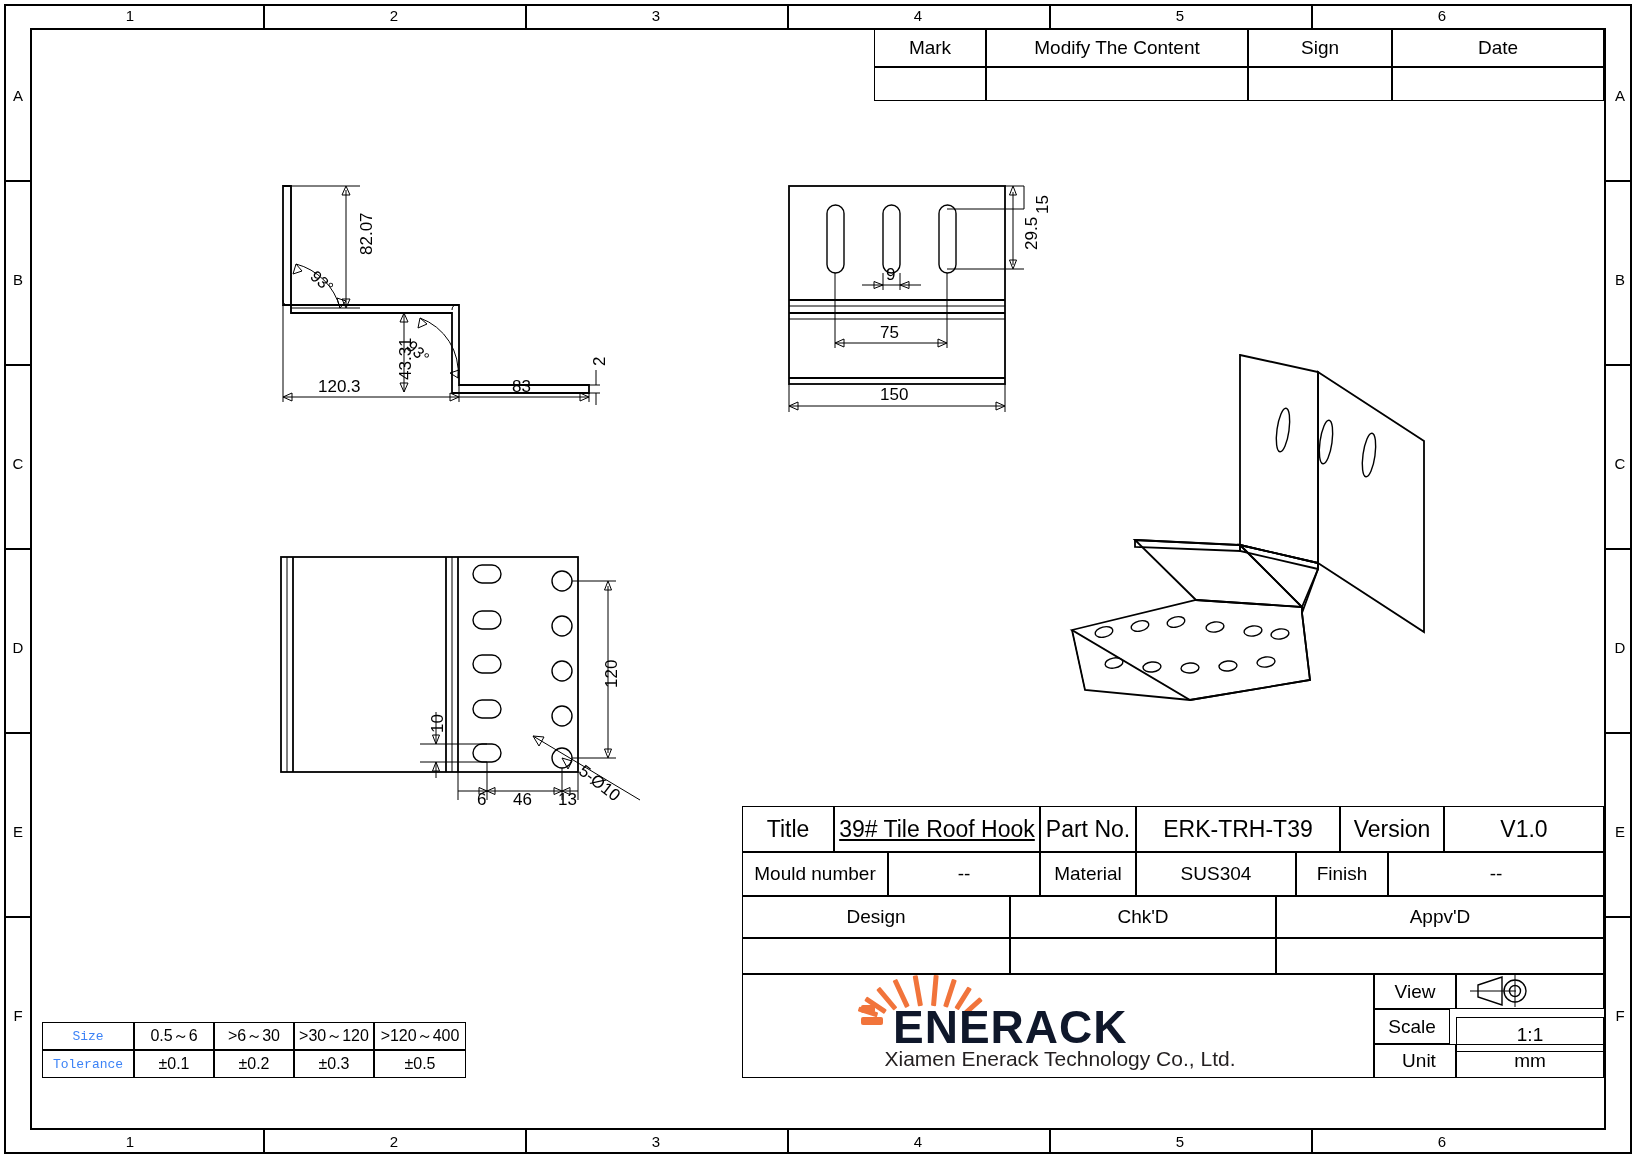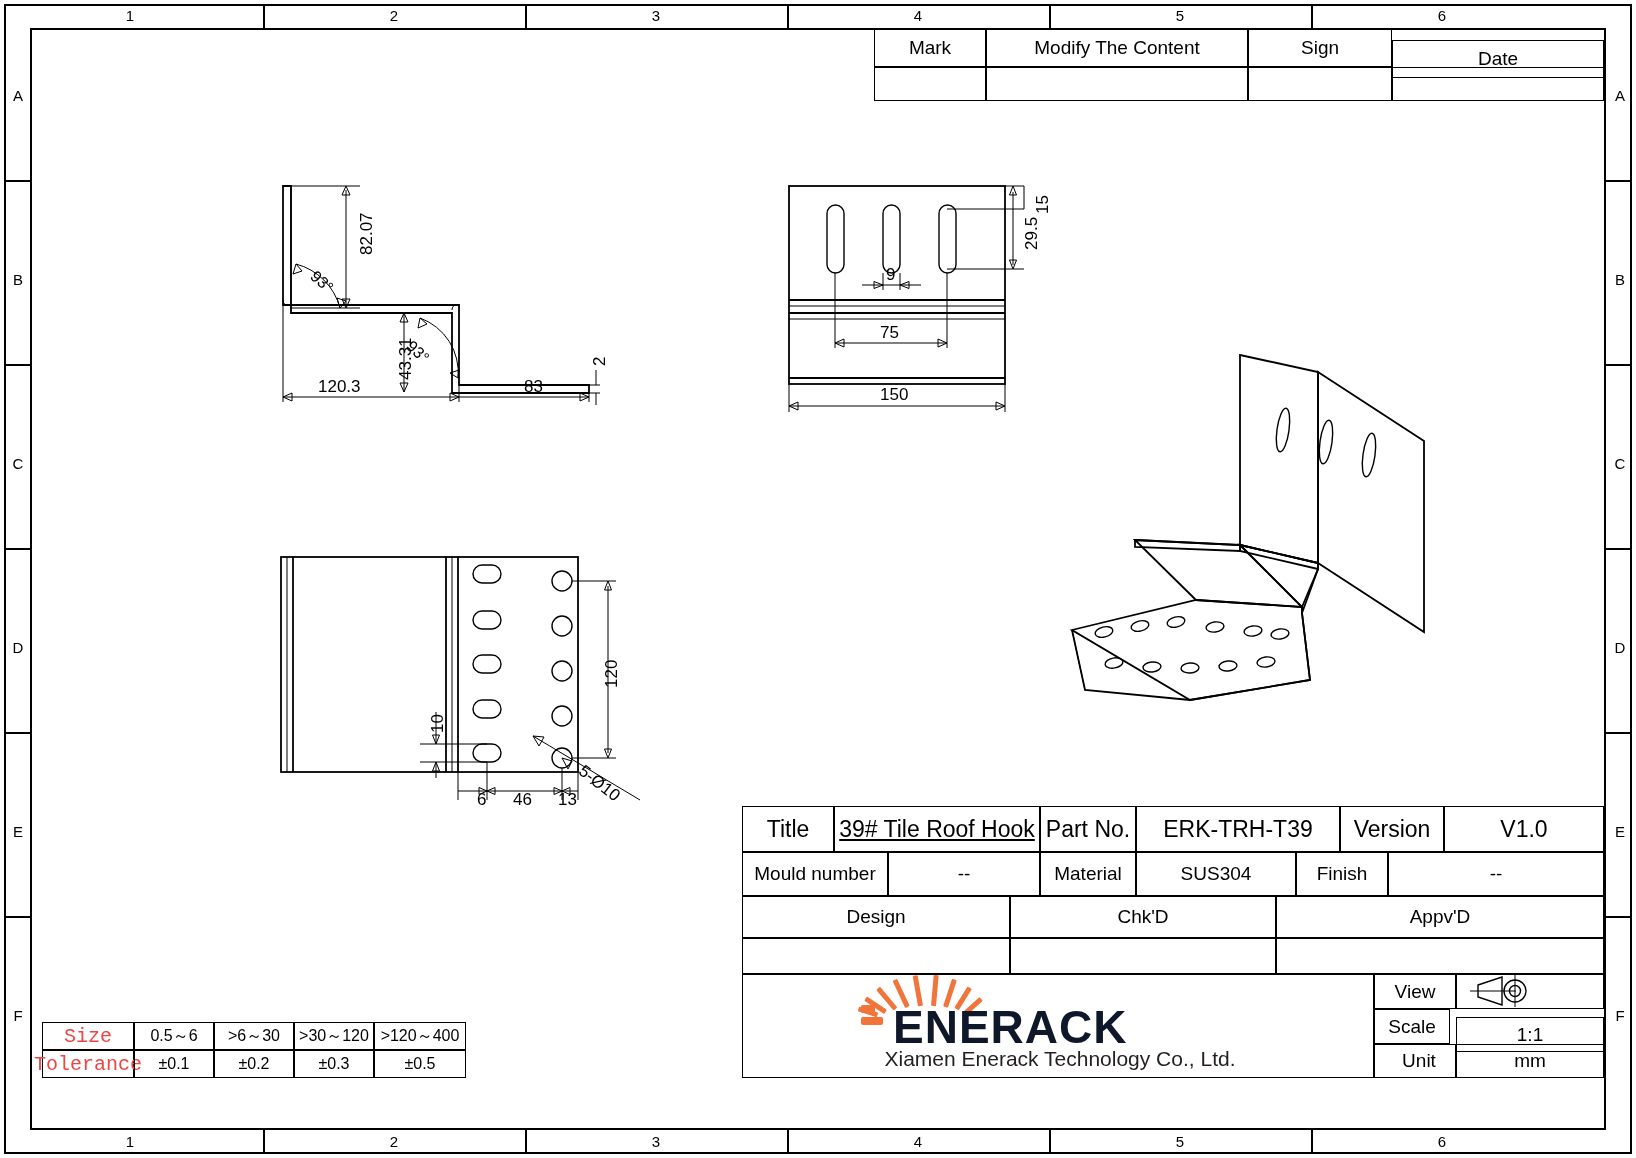--- a/index.html
+++ b/index.html
@@ -10,21 +10,21 @@
   .outer-border{position:absolute;left:4px;top:4px;width:1628px;height:1150px;border:2px solid #000;box-sizing:border-box;}
   .inner-border{position:absolute;left:30px;top:28px;width:1576px;height:1102px;border:2px solid #000;box-sizing:border-box;}
 
   
   .ztick{position:absolute;background:#000;}
   .zlabel{position:absolute;font-size:15px;text-align:center;line-height:1;color:#000;}
 
   
   .cell{position:absolute;box-sizing:border-box;border:1.5px solid #000;display:flex;align-items:center;justify-content:center;font-size:19px;white-space:nowrap;}
   .cell.lg{font-size:23px;}
-  .cell.mono{font-family:"Liberation Mono",monospace;font-size:20px;color:#ef4444;}
+  .cell.mono{font-family:"Liberation Mono",monospace;font-size:13px;color:#3b82f6;}
   .cell.tol{font-size:16px;}
 
   
   .dim{position:absolute;font-size:17px;white-space:nowrap;color:#000;line-height:1;}
   .dim.rot{transform-origin:left top;}
 
   svg{position:absolute;left:0;top:0;overflow:visible;}
   .ln{stroke:#000;fill:none;}
   .thin{stroke-width:1;}
   .med{stroke-width:1.4;}
@@ -92,21 +92,21 @@
   <div class="zlabel" style="left:1609px;top:88px;width:22px;">A</div>
   <div class="zlabel" style="left:1609px;top:272px;width:22px;">B</div>
   <div class="zlabel" style="left:1609px;top:456px;width:22px;">C</div>
   <div class="zlabel" style="left:1609px;top:640px;width:22px;">D</div>
   <div class="zlabel" style="left:1609px;top:824px;width:22px;">E</div>
   <div class="zlabel" style="left:1609px;top:1008px;width:22px;">F</div>
 
   <div class="cell" style="left:874px;top:29px;width:112px;height:38px;">Mark</div>
   <div class="cell" style="left:986px;top:29px;width:262px;height:38px;">Modify The Content</div>
   <div class="cell" style="left:1248px;top:29px;width:144px;height:38px;">Sign</div>
-  <div class="cell" style="left:1392px;top:40px;width:212px;height:38px;">Date</div>
+  <div class="cell" style="left:1392px;top:29px;width:212px;height:38px;">Date</div>
   <div class="cell" style="left:874px;top:67px;width:112px;height:34px;"></div>
   <div class="cell" style="left:986px;top:67px;width:262px;height:34px;"></div>
   <div class="cell" style="left:1248px;top:67px;width:144px;height:34px;"></div>
   <div class="cell" style="left:1392px;top:67px;width:212px;height:34px;"></div>
 
   <svg width="1636" height="1158">
 
     <g>
       <path class="ln thick" d="M283,186 L283,305 L459,305 L459,385 L589,385 L589,393 L452,393 L452,313 L291,313 L291,186 Z"></path>
 
@@ -316,21 +316,21 @@
       <circle class="ln med" cx="1515" cy="991" r="5.5"></circle>
       <line class="ln thin" x1="1515" y1="975" x2="1515" y2="1007"></line>
     </g>
   </svg>
 
   <div class="dim rot" style="left:358px;top:255px;transform:rotate(-90deg);">82.07</div>
   <div class="dim rot" style="left:318px;top:268px;transform:rotate(42deg);font-size:16px;">93°</div>
   <div class="dim rot" style="left:397px;top:380px;transform:rotate(-90deg);">43.31</div>
   <div class="dim rot" style="left:414px;top:338px;transform:rotate(43deg);font-size:16px;">93°</div>
   <div class="dim" style="left:318px;top:378px;">120.3</div>
-  <div class="dim" style="left:524px;top:378px;">83</div>
+  <div class="dim" style="left:512px;top:378px;">83</div>
   <div class="dim rot" style="left:591px;top:366px;transform:rotate(-90deg);">2</div>
 
   <div class="dim rot" style="left:1023px;top:250px;transform:rotate(-90deg);">29.5</div>
   <div class="dim rot" style="left:1034px;top:214px;transform:rotate(-90deg);">15</div>
   <div class="dim" style="left:886px;top:266px;">9</div>
   <div class="dim" style="left:880px;top:324px;">75</div>
   <div class="dim" style="left:880px;top:386px;">150</div>
 
   <div class="dim rot" style="left:429px;top:733px;transform:rotate(-90deg);">10</div>
   <div class="dim rot" style="left:603px;top:688px;transform:rotate(-90deg);">120</div>

